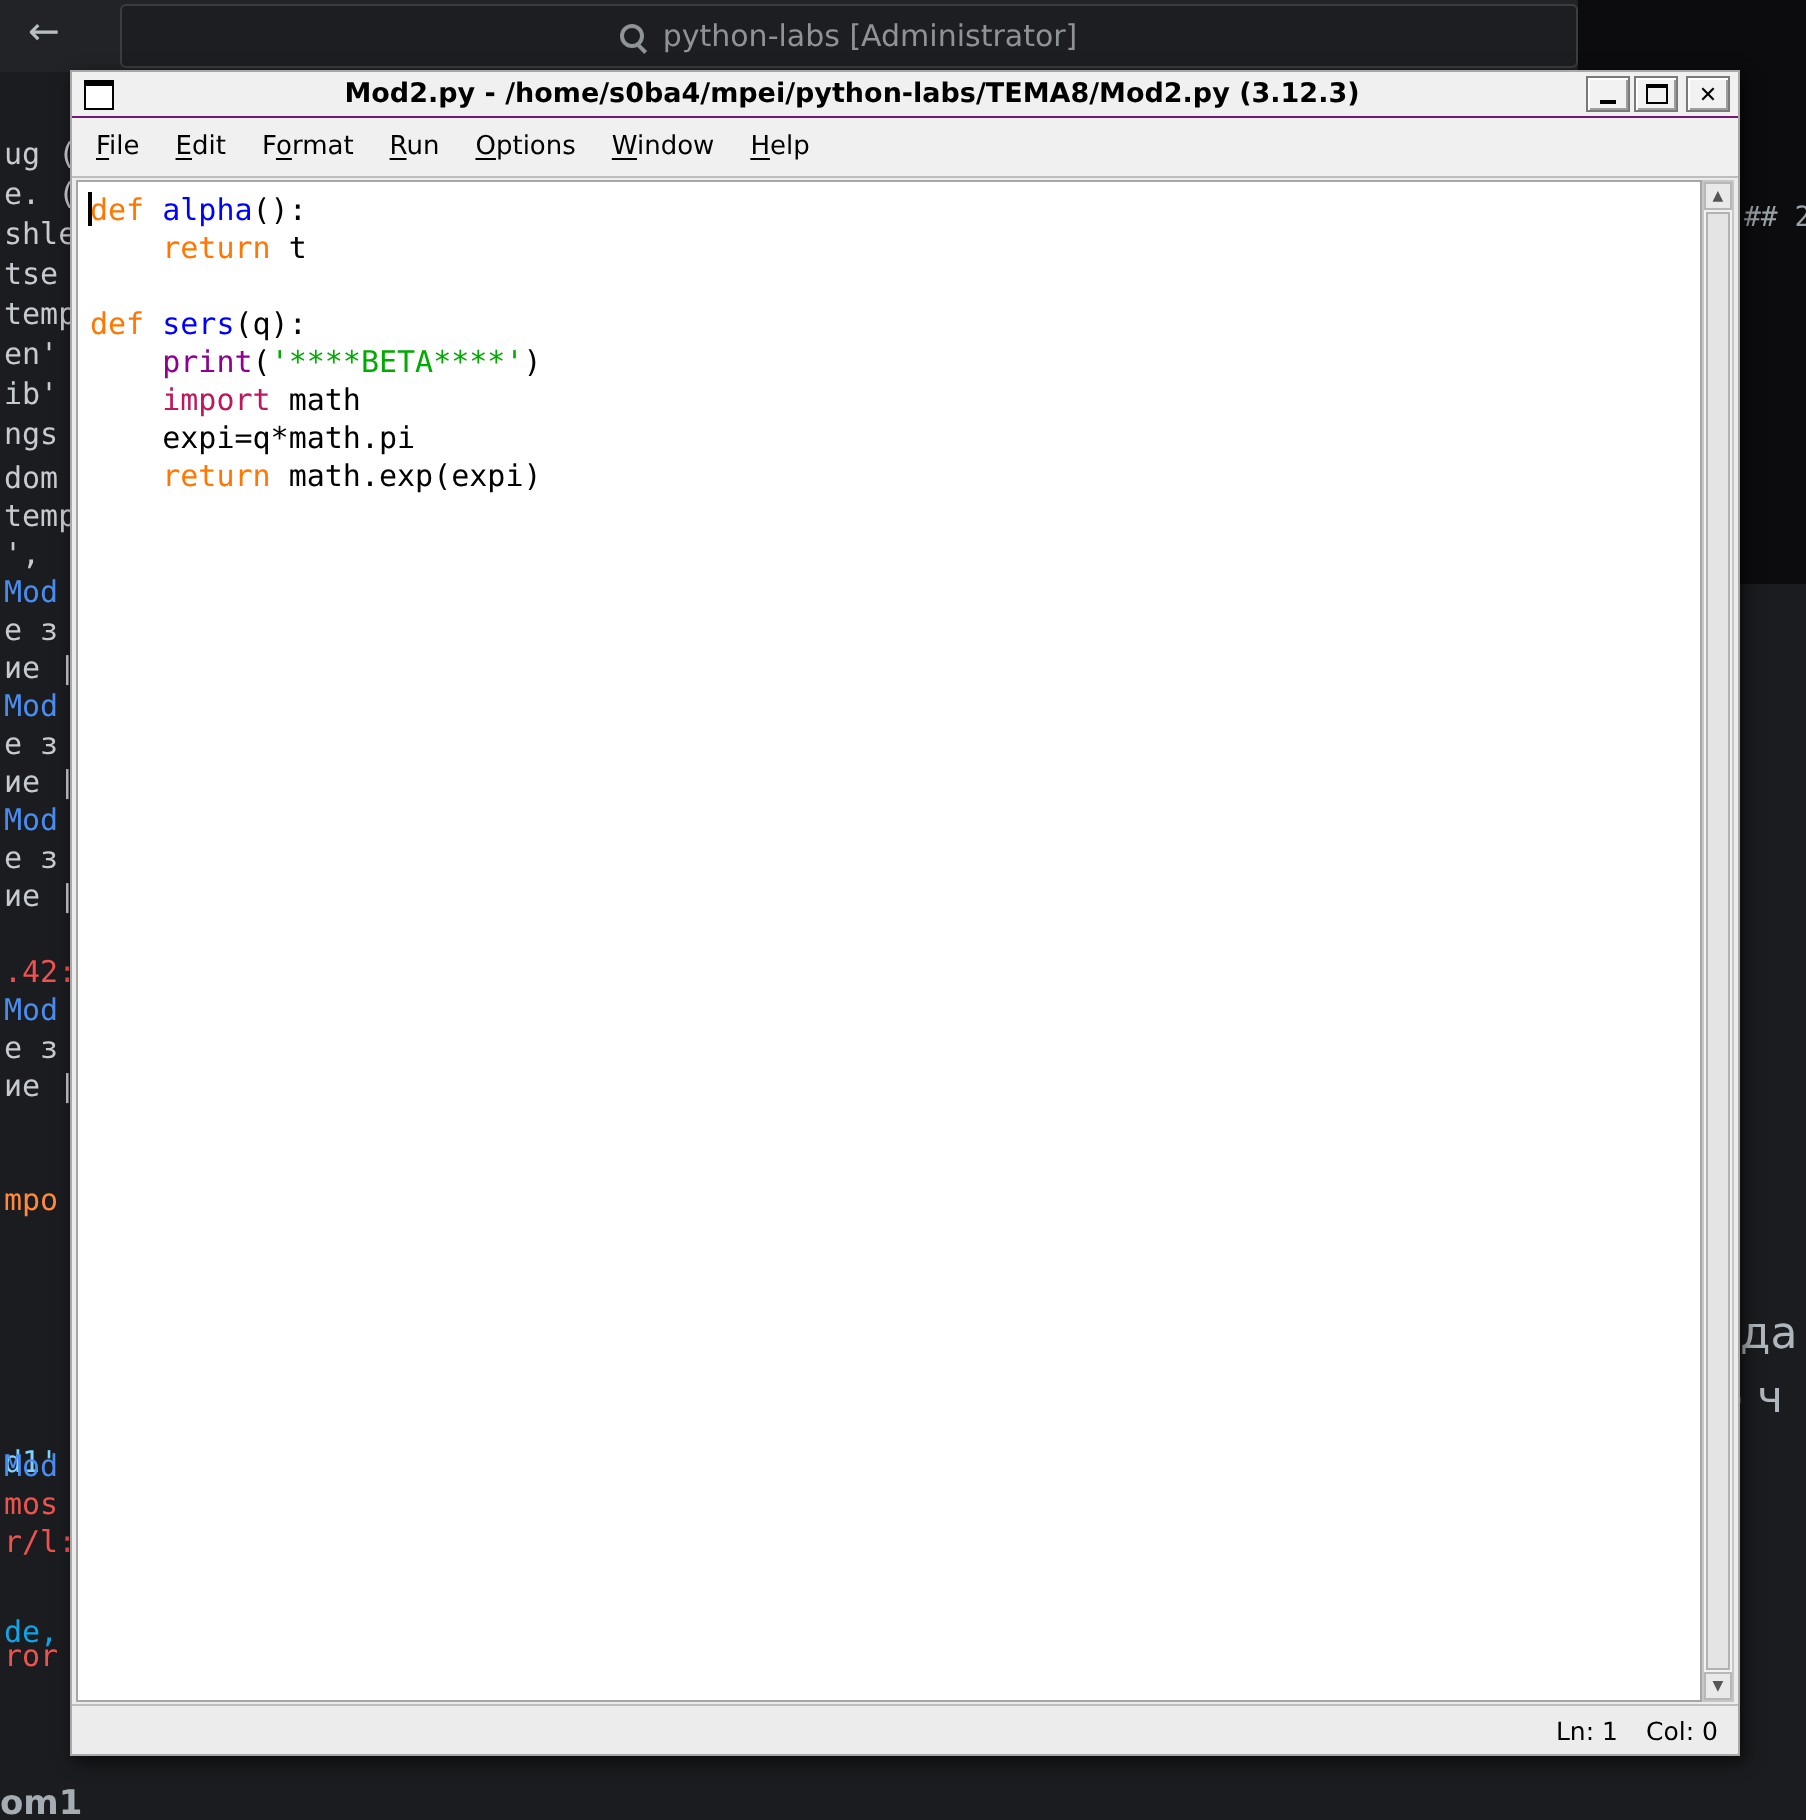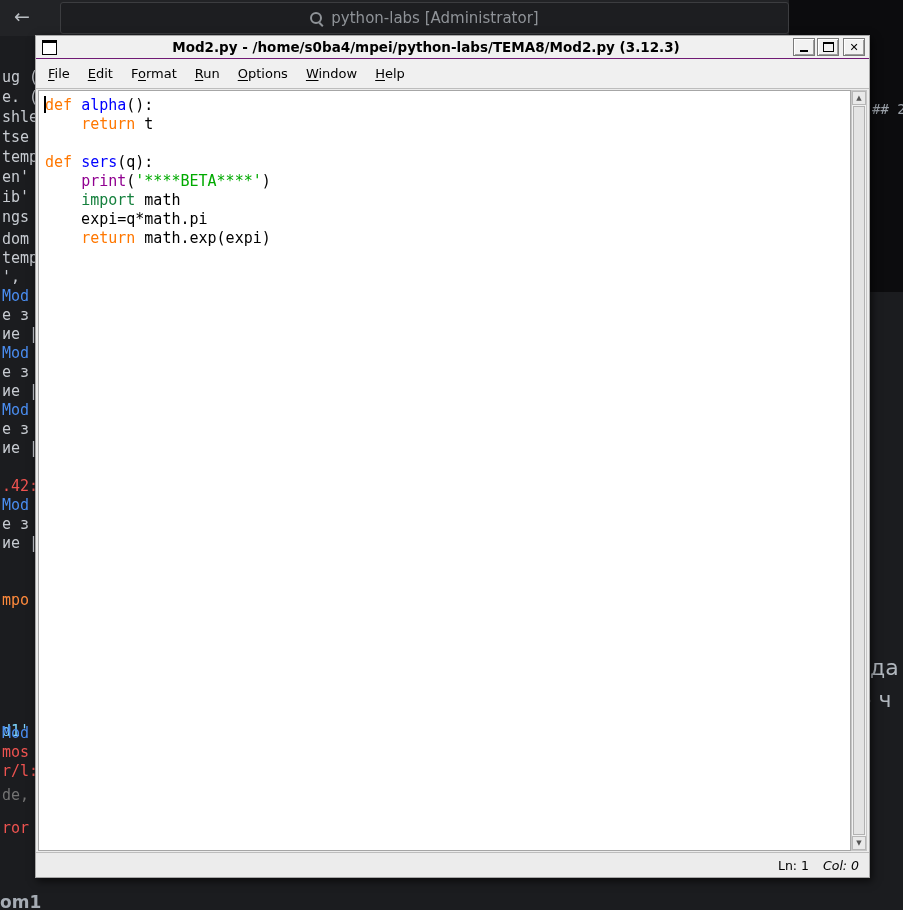--- a/index.html
+++ b/index.html
@@ -49,21 +49,21 @@
   .sb-arrow{position:absolute;left:0;width:14px;height:14px;background:#e9e9e9;border:1px solid #b7b7b7;
             box-sizing:border-box;display:flex;align-items:center;justify-content:center;
             font-size:7px;color:#555;cursor:pointer;}
   #sb-up{top:0;}
   #sb-down{bottom:0;}
   #sb-thumb{position:absolute;left:1px;right:1px;top:15px;bottom:15px;background:#e4e4e4;
             border:1px solid #b2b2b2;cursor:grab;}
   #statusbar{position:absolute;left:0;right:0;bottom:0;height:25px;background:#ececec;
              border-top:1px solid #bdbdbd;display:flex;align-items:center;justify-content:flex-end;
              padding-right:10px;box-sizing:border-box;font-size:12.5px;color:#000;}
-  #status-col{margin-left:14px;font-style:italic;}
+  #status-col{margin-left:14px;}
 </style>
 </head>
 <body>
 
 <div id="stage">
 
   <div id="topbar"></div>
   <div id="dark-corner"></div>
 
   <div id="back-arrow">←</div>
@@ -99,21 +99,21 @@
       <div class="frag" style="left: 2px; top: 439px; color: rgb(199, 203, 209);">ие |</div>
       <div class="frag" style="left: 2px; top: 477px; color: rgb(238, 83, 80);">.42:</div>
       <div class="frag" style="left: 2px; top: 496px; color: rgb(74, 141, 240);">Mod</div>
       <div class="frag" style="left: 2px; top: 515px; color: rgb(199, 203, 209);">e з</div>
       <div class="frag" style="left: 2px; top: 534px; color: rgb(199, 203, 209);">ие |</div>
       <div class="frag" style="left: 2px; top: 591px; color: rgb(255, 138, 60);">mpo</div>
       <div class="frag" style="left: 2px; top: 722px; color: #7dd3fc;">d1'</div>
       <div class="frag" style="left: 2px; top: 724px; color: rgb(74, 141, 240);">Mod</div>
       <div class="frag" style="left: 2px; top: 743px; color: rgb(238, 83, 80);">mos</div>
       <div class="frag" style="left: 2px; top: 762px; color: rgb(238, 83, 80);">r/l:</div>
-      <div class="frag" style="left: 2px; top: 786px; color: #737373;">de,</div>
+      <div class="frag" style="left: 2px; top: 807px; color: #0ea5e9;">de,</div>
       <div class="frag" style="left: 2px; top: 800px; color: rgb(238, 83, 80); margin-left: 48px;">she</div>
       <div class="frag" style="left: 2px; top: 819px; color: rgb(238, 83, 80);">ror</div>
       <div class="frag" style="left: 872px; top: 100px; color: rgb(154, 160, 168); font-size: 14px;">## 2</div>
       <div class="frag" style="left: 870px; top: 658px; color: rgb(176, 182, 189); font-size: 22px; font-family: &quot;DejaVu Sans&quot;, sans-serif;">да</div>
       <div class="frag" style="left: 858px; top: 690px; color: rgb(176, 182, 189); font-size: 22px; font-family: &quot;DejaVu Sans&quot;, sans-serif;">о ч</div>
       <div class="frag" style="left: 0px; top: 893px; color: rgb(166, 172, 180); font-size: 17px; font-weight: bold; font-family: &quot;DejaVu Sans&quot;, sans-serif;">om1</div>
     </div>
 
   <div id="idle-window">
 
@@ -141,21 +141,21 @@
         <span class="menu-item"><u>H</u>elp</span>
       </div>
 
     <div id="editor">
       <div id="code-area">
           <div class="code-line"><span style="color: rgb(255, 119, 0);">def</span><span style="color: rgb(0, 0, 0);"> </span><span style="color: rgb(0, 0, 255);">alpha</span><span style="color: rgb(0, 0, 0);">():</span></div>
           <div class="code-line"><span style="color: rgb(0, 0, 0);">    </span><span style="color: rgb(255, 119, 0);">return</span><span style="color: rgb(0, 0, 0);"> t</span></div>
           <div class="code-line"> </div>
           <div class="code-line"><span style="color: rgb(255, 119, 0);">def</span><span style="color: rgb(0, 0, 0);"> </span><span style="color: rgb(0, 0, 255);">sers</span><span style="color: rgb(0, 0, 0);">(q):</span></div>
           <div class="code-line"><span style="color: rgb(0, 0, 0);">    </span><span style="color: rgb(144, 0, 144);">print</span><span style="color: rgb(0, 0, 0);">(</span><span style="color: rgb(0, 170, 0);">'****BETA****'</span><span style="color: rgb(0, 0, 0);">)</span></div>
-          <div class="code-line"><span style="color: rgb(0, 0, 0);">    </span><span style="color: #15803d;">import</span><span style="color: rgb(0, 0, 0);"> math</span></div>
+          <div class="code-line"><span style="color: rgb(0, 0, 0);">    </span><span style="color: #be185d;">import</span><span style="color: rgb(0, 0, 0);"> math</span></div>
           <div class="code-line"><span style="color: rgb(0, 0, 0);">    expi=q*math.pi</span></div>
           <div class="code-line"><span style="color: rgb(0, 0, 0);">    </span><span style="color: rgb(255, 119, 0);">return</span><span style="color: rgb(0, 0, 0);"> math.exp(expi)</span></div>
         </div>
       <div id="caret"></div>
     </div>
 
     <div id="scrollbar">
       <span class="sb-arrow" id="sb-up">▲</span>
       <span id="sb-thumb"></span>
       <span class="sb-arrow" id="sb-down">▼</span>

